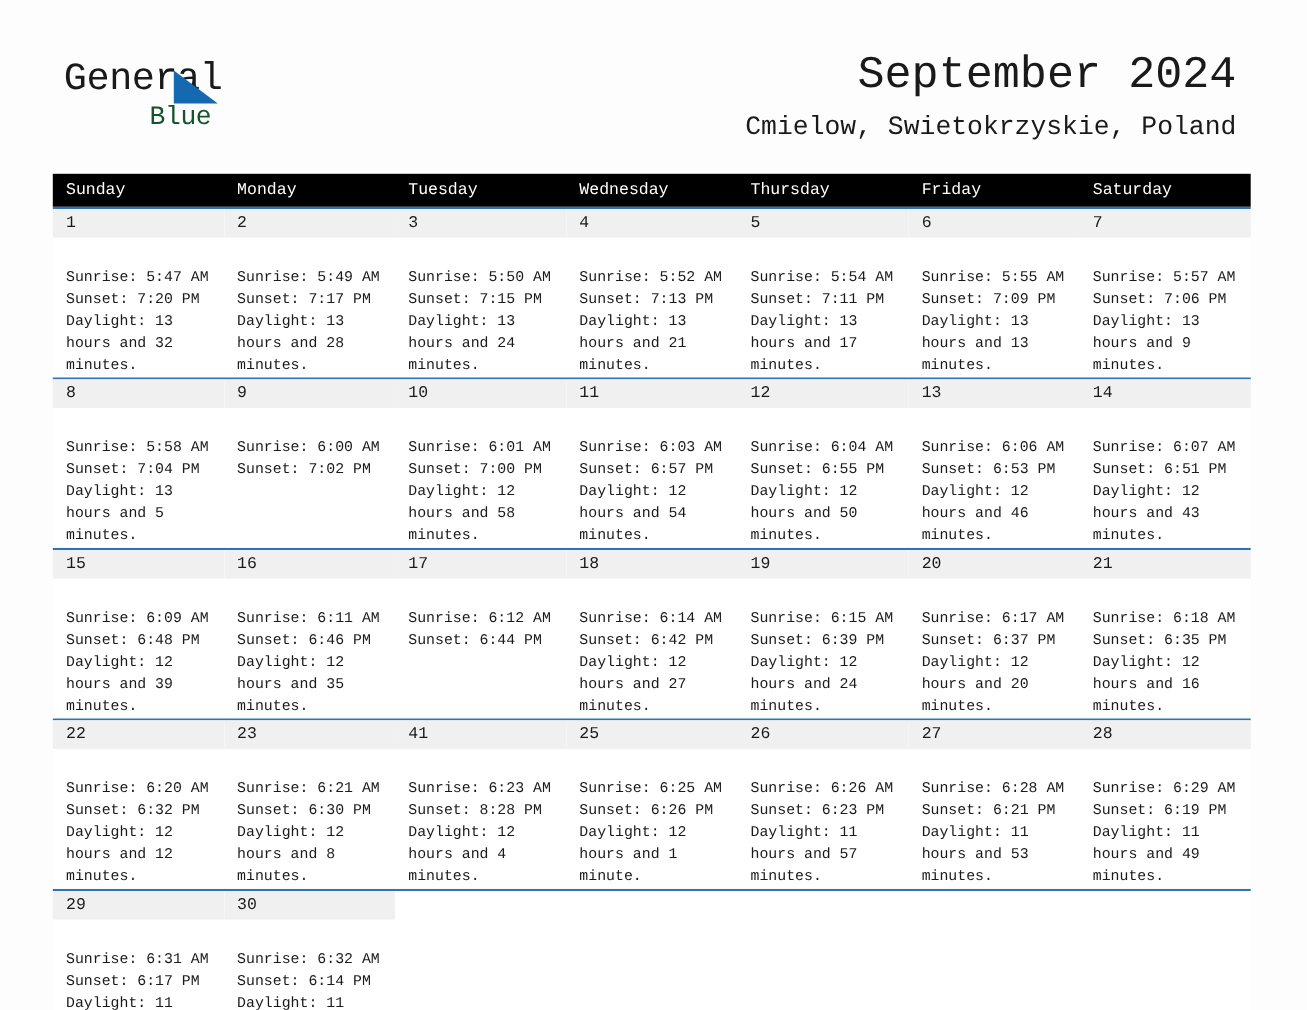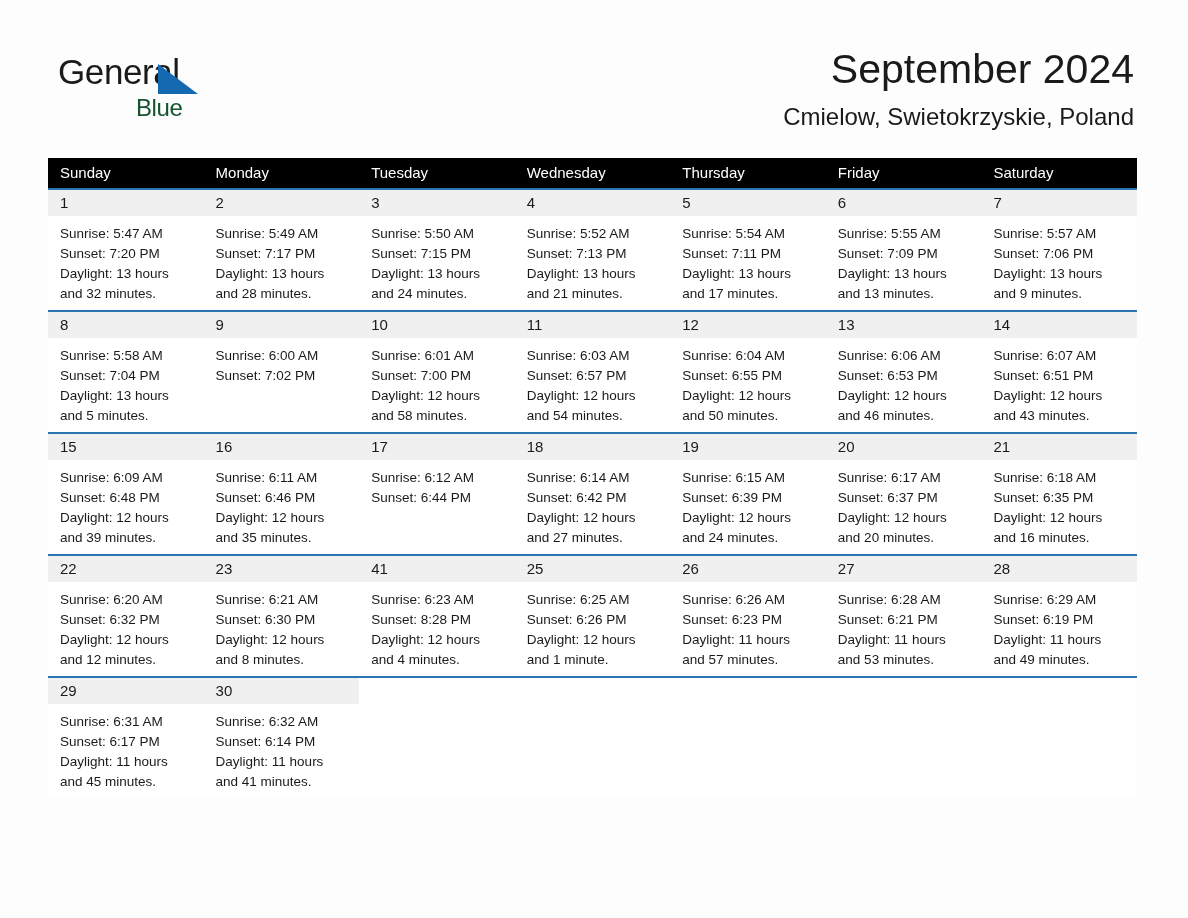--- a/index.html
+++ b/index.html
@@ -12,20 +12,21 @@
     background: #fdfdfd;
     font-family: "Liberation Sans", sans-serif;
     color: #1a1a1a;
     overflow: hidden;
   }
   .page {
     position: relative;
     width: 1012px;
     height: 918px;
     box-sizing: border-box;
+    font-family: Liberation Mono, monospace;
   }
 
   
   .header {
     position: absolute;
     left: 48px;
     top: 44px;
     width: 1090px;
     height: 104px;
   }
@@ -60,21 +61,21 @@
     left: 78px;
     top: 36px;
     font-size: 24px;
     letter-spacing: -0.4px;
     color: #14532d;
     line-height: 40px;
     font-weight: 400;
   }
   .title-block {
     position: absolute;
-    right: 4px;
+    right: 14px;
     top: 0;
     text-align: right;
   }
   .cal-title {
     font-size: 41px;
     font-weight: 400;
     color: #1a1a1a;
     line-height: 50px;
     white-space: nowrap;
   }
@@ -132,20 +133,21 @@
     box-sizing: border-box;
   }
   .cell.empty .daynum {
     background: transparent;
   }
   .cell .info {
     padding: 8px 12px 0 12px;
     font-size: 13.5px;
     line-height: 20px;
     color: #1a1a1a;
+    margin-top: 19px;
   }
   .cell .info div {
     white-space: nowrap;
   }
   .cell .info .daylight {
     white-space: normal;
   }
 </style>
 </head>
 <body>

